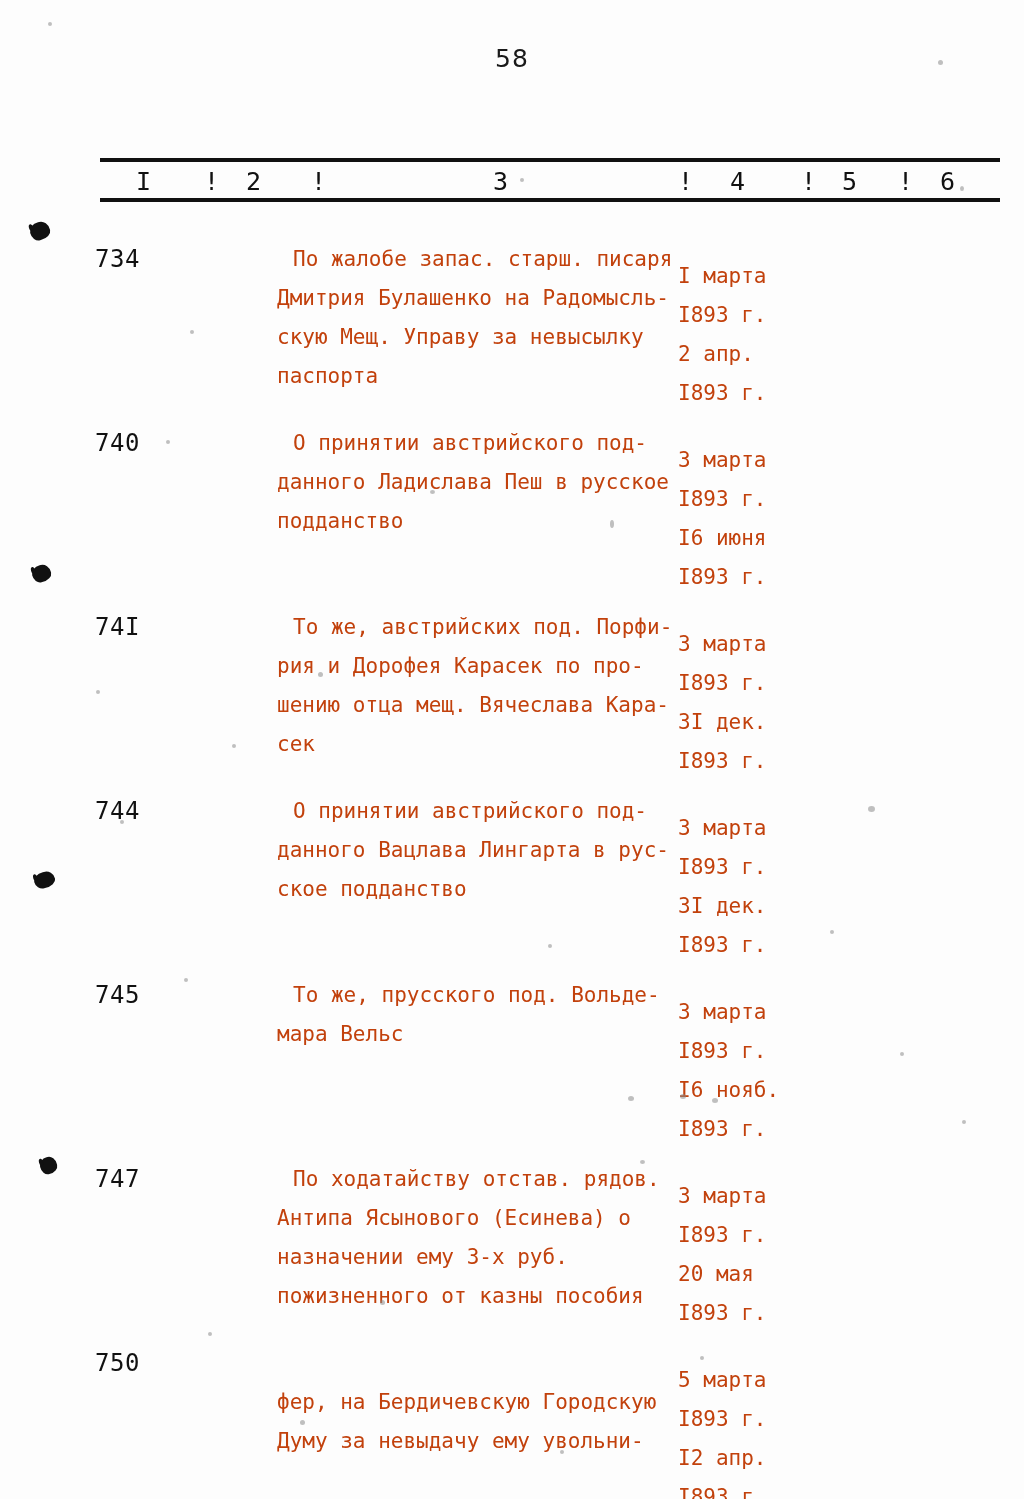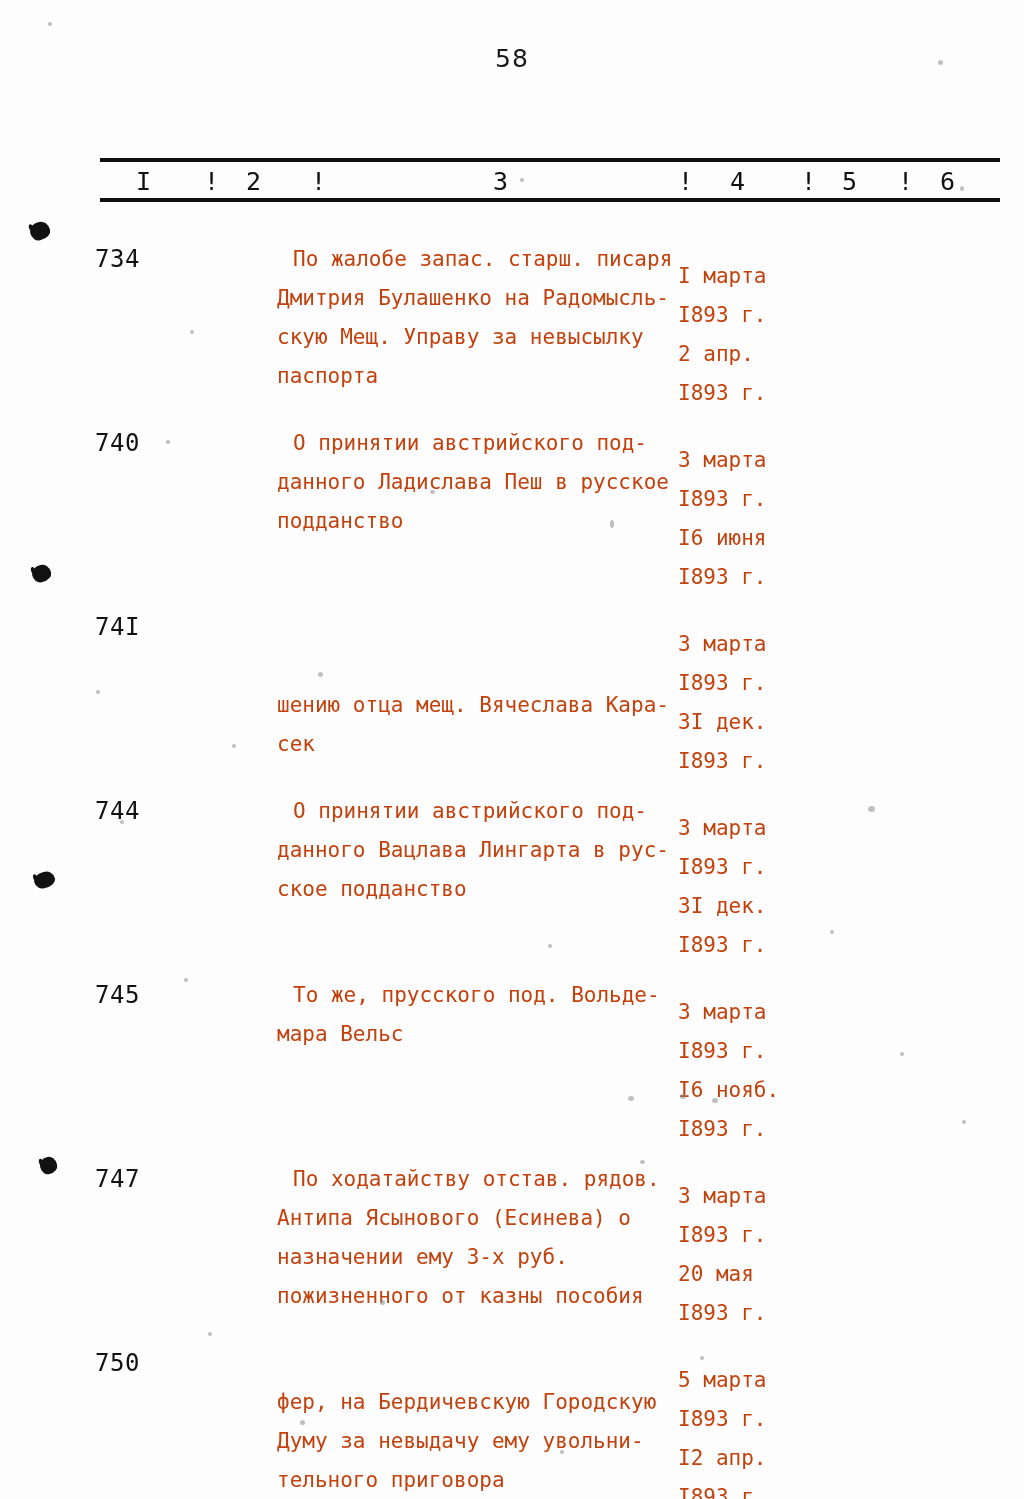--- a/index.html
+++ b/index.html
@@ -168,22 +168,22 @@
         <div class="entry-lines">
           <div class="line indent"><span class="desc">О принятии австрийского под-</span><span class="date">3 марта</span></div>
           <div class="line"><span class="desc">данного Ладислава Пеш в русское</span><span class="date">I893 г.</span></div>
           <div class="line"><span class="desc">подданство</span><span class="date">I6 июня</span></div>
           <div class="line"><span class="desc"></span><span class="date">I893 г.</span></div>
         </div>
       </div>
       <div class="entry">
         <div class="entry-num">74I</div>
         <div class="entry-lines">
-          <div class="line indent"><span class="date">3 марта</span></div>
-          <div class="line"><span class="date">I893 г.</span></div>
+          <div class="line indent"><span class="desc">То же, австрийских под. Порфи-</span><span class="date">3 марта</span></div>
+          <div class="line"><span class="desc">рия и Дорофея Карасек по про-</span><span class="date">I893 г.</span></div>
           <div class="line"><span class="desc">шению отца мещ. Вячеслава Кара-</span><span class="date">3I дек.</span></div>
           <div class="line"><span class="desc">сек</span><span class="date">I893 г.</span></div>
         </div>
       </div>
       <div class="entry">
         <div class="entry-num">744</div>
         <div class="entry-lines">
           <div class="line indent"><span class="desc">О принятии австрийского под-</span><span class="date">3 марта</span></div>
           <div class="line"><span class="desc">данного Вацлава Лингарта в рус-</span><span class="date">I893 г.</span></div>
           <div class="line"><span class="desc">ское подданство</span><span class="date">3I дек.</span></div>
@@ -207,21 +207,21 @@
           <div class="line"><span class="desc">назначении ему 3-х руб.</span><span class="date">20 мая</span></div>
           <div class="line"><span class="desc">пожизненного от казны пособия</span><span class="date">I893 г.</span></div>
         </div>
       </div>
       <div class="entry">
         <div class="entry-num">750</div>
         <div class="entry-lines">
           <div class="line indent"><span class="date">5 марта</span></div>
           <div class="line"><span class="desc">фер, на Бердичевскую Городскую</span><span class="date">I893 г.</span></div>
           <div class="line"><span class="desc">Думу за невыдачу ему увольни-</span><span class="date">I2 апр.</span></div>
-          <div class="line"><span class="desc">тельного приговора</span><span class="date">I893 г.</span></div>
+          <div class="line"><span class="date">I893 г.</span></div>
         </div>
       </div>
     </div>
 
   <div id="artifact-layer">
       <div class="blot" style="left: 30px; top: 222px; width: 20px; height: 18px;"></div>
       <div class="blot" style="left: 32px; top: 565px; width: 19px; height: 17px;"></div>
       <div class="blot" style="left: 34px; top: 872px; width: 21px; height: 16px;"></div>
       <div class="blot" style="left: 40px; top: 1157px; width: 17px; height: 17px;"></div>
       <div class="speck" style="left: 48px; top: 22px; width: 4px; height: 4px;"></div>

